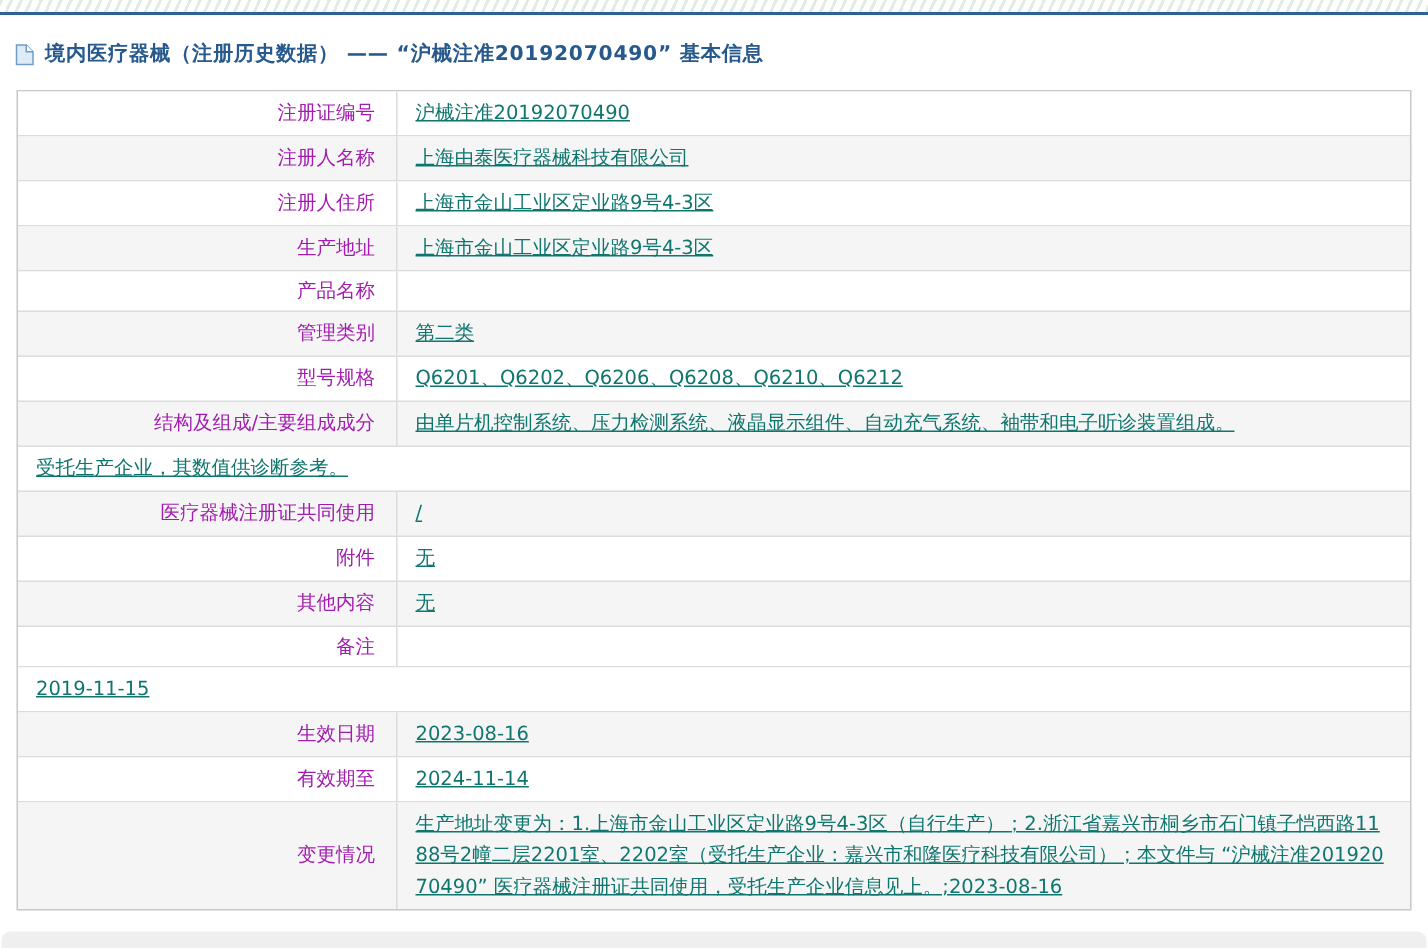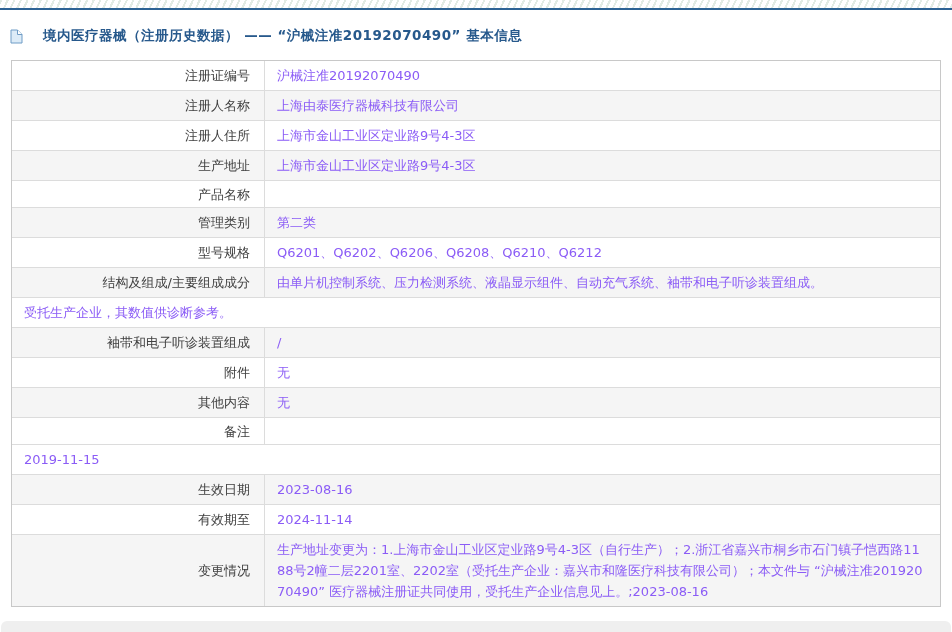--- a/index.html
+++ b/index.html
@@ -12,21 +12,21 @@
   
   .stripe-bar {
     height: 10px;
     background: repeating-linear-gradient(115deg,
       #e2ebe4 0px, #e2ebe4 2px, #ffffff 2px, #ffffff 6px);
     border-bottom: 2px solid #2d6394;
   }
   .header {
     display: flex;
     align-items: center;
-    gap: 20px;
+    gap: 7px;
     padding: 17px 10px 15px 10px;
   }
   .doc-icon { display: inline-flex; flex: 0 0 auto; margin-top: 1px; }
   .page-title {
     font-size: 13.5px;
     font-weight: bold;
     color: #27598c;
     letter-spacing: 0.5px;
   }
   .info-table {
@@ -44,35 +44,36 @@
   .row.alt { background: #f5f5f5; }
   .label-cell {
     flex: 0 0 253px;
     display: flex;
     align-items: center;
     justify-content: flex-end;
     gap: 4px;
     text-align: right;
     padding: 3px 14px 3px 8px;
     border-right: 1px solid #dcdcdc;
-    color: #404040;
+    color: #a21caf;
     font-size: 13px;
     min-height: 26px;
     line-height: 19px;
   }
   .value-cell {
     flex: 1 1 auto;
     display: flex;
     align-items: center;
     padding: 4px 16px 4px 12px;
-    color: #8b5cf6;
+    color: #0f766e;
     font-size: 13px;
     line-height: 21px;
     min-height: 26px;
     word-break: break-all;
+    text-decoration: underline;
   }
   .footer-band {
     position: absolute;
     left: 1px; right: 1px; bottom: 0;
     height: 11px;
     background: #efefef;
     border-radius: 6px 6px 0 0;
   }
 </style>
 </head>
@@ -154,21 +155,21 @@
     <div class="value-cell">由单片机控制系统、压力检测系统、液晶显示组件、自动充气系统、袖带和电子听诊装置组成。</div>
   </div>
 
   <div class="row">
     <div class="value-cell">受托生产企业，其数值供诊断参考。</div>
   </div>
 
   <div class="row alt">
     <div class="label-cell">
 
-      <span class="label-text">袖带和电子听诊装置组成</span>
+      <span class="label-text">医疗器械注册证共同使用</span>
     </div>
     <div class="value-cell">/</div>
   </div>
 
   <div class="row">
     <div class="label-cell">
 
       <span class="label-text">附件</span>
     </div>
     <div class="value-cell">无</div>

